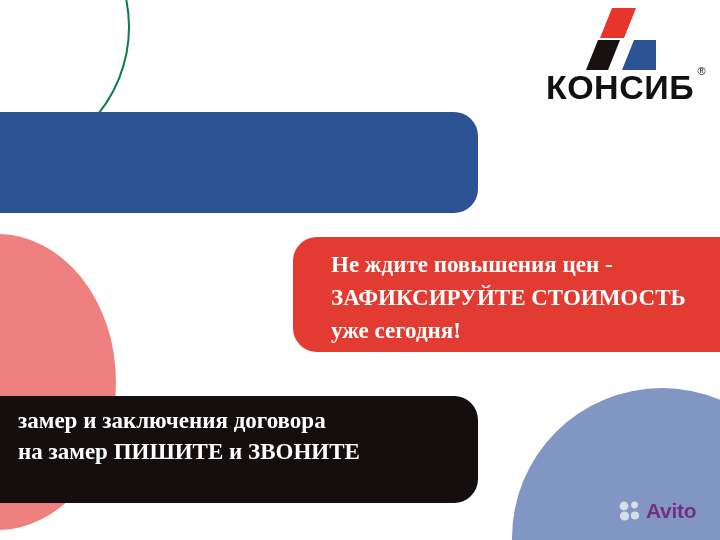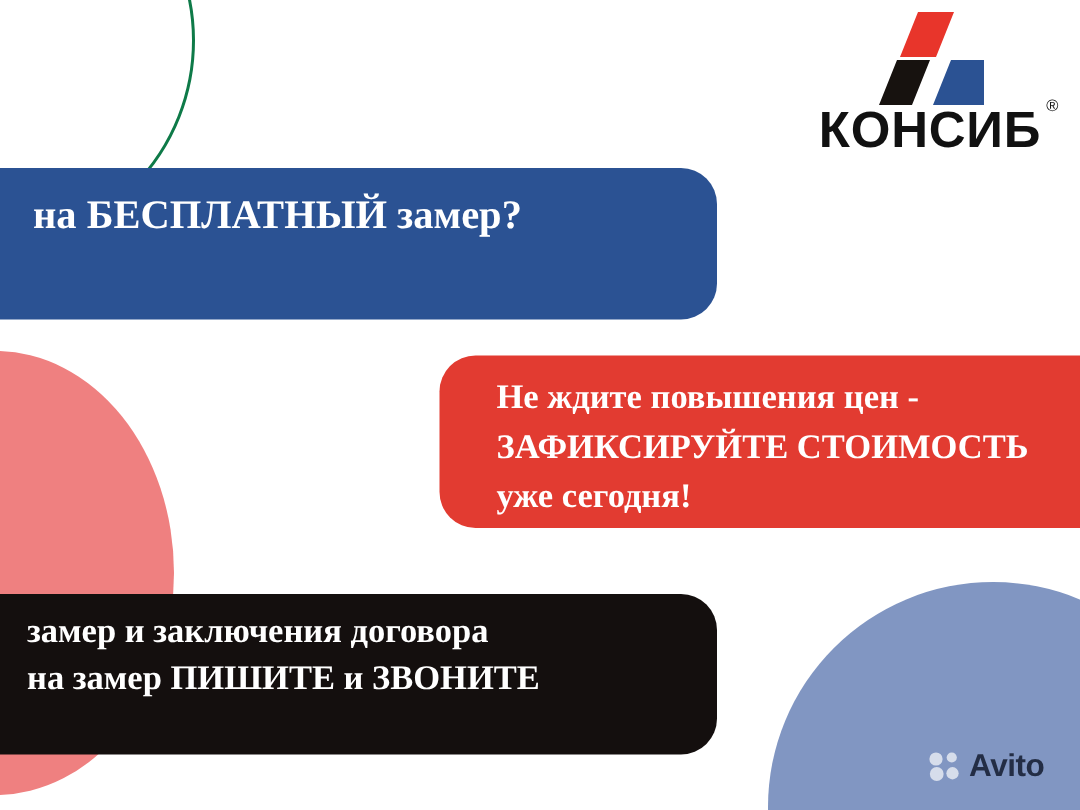--- a/index.html
+++ b/index.html
@@ -145,21 +145,21 @@
     display: flex;
     align-items: center;
     gap: 5px;
     opacity: 0.82;
   }
   .avito-dots { display: block; }
   .avito-text {
     font-family: "Liberation Sans", sans-serif;
     font-weight: bold;
     font-size: 21px;
-    color: #0f172a;
+    color: #701a75;
     line-height: 1;
     letter-spacing: -0.3px;
   }
 </style>
 </head>
 <body>
 
 <div class="poster">
 
   <div class="shape circle-green-outline"></div>
@@ -174,21 +174,20 @@
         <polygon points="60,32 82,32 82,62 48,62" fill="#2b5293"></polygon>
       </svg>
     </div>
     <div class="logo-wordmark">
       <span>КОНСИБ</span>
       <span class="logo-reg">®</span>
     </div>
   </div>
 
   <div class="banner banner-blue">
-    <p>на БЕСПЛАТНЫЙ замер?</p>
   </div>
 
   <div class="banner banner-red">
     <p> Не ждите повышения цен -</p>
     <p>ЗАФИКСИРУЙТЕ СТОИМОСТЬ</p>
     <p>уже сегодня!</p>
   </div>
 
   <div class="banner banner-black">
     <p>замер и заключения договора</p>

